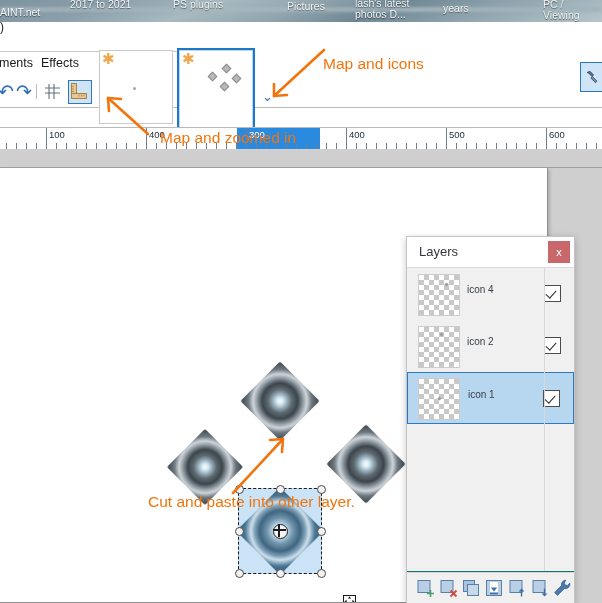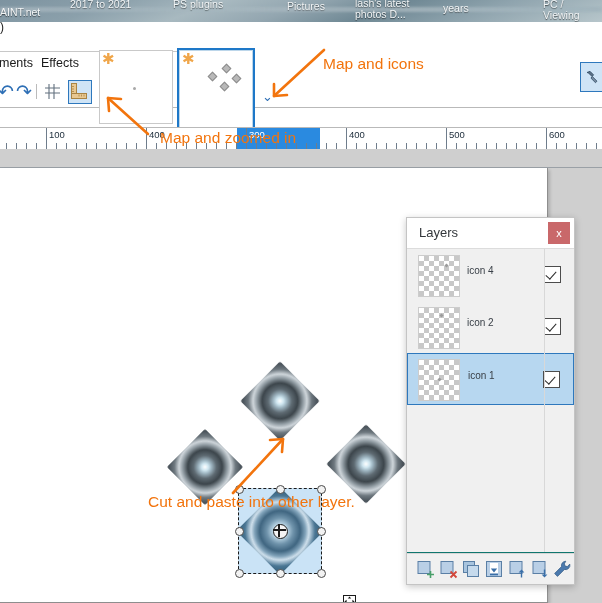--- a/index.html
+++ b/index.html
@@ -116,21 +116,21 @@
   #move-pin::after{top:4.2px;left:-1px;height:1.4px;width:13px;}
   #move-cursor{position:absolute;width:13px;height:13px;}
   
   .anno-text{
     position:absolute;color:#f2740d;font-size:15.5px;line-height:18px;
     font-family:"Liberation Sans", sans-serif;white-space:nowrap;
   }
   .anno-arrow{position:absolute;}
   
   #layers{
-    position:absolute;left:406px;top:195px;width:167px;height:366px;
+    position:absolute;left:406px;top:214px;width:167px;height:366px;
     background:#0f766e;border:1px solid #c4c4c4;
     box-shadow:0 2px 7px rgba(0,0,0,.22);
   }
   #layers-title{
     position:absolute;left:0;top:0;width:167px;height:30px;background:#ffffff;
     border-bottom:1px solid #dcdcdc;
   }
   #layers-title span{position:absolute;left:12px;top:7px;font-size:13px;color:#33373b;}
   #layers-close{
     position:absolute;right:4px;top:4px;width:22px;height:22px;background:#c9686a;

